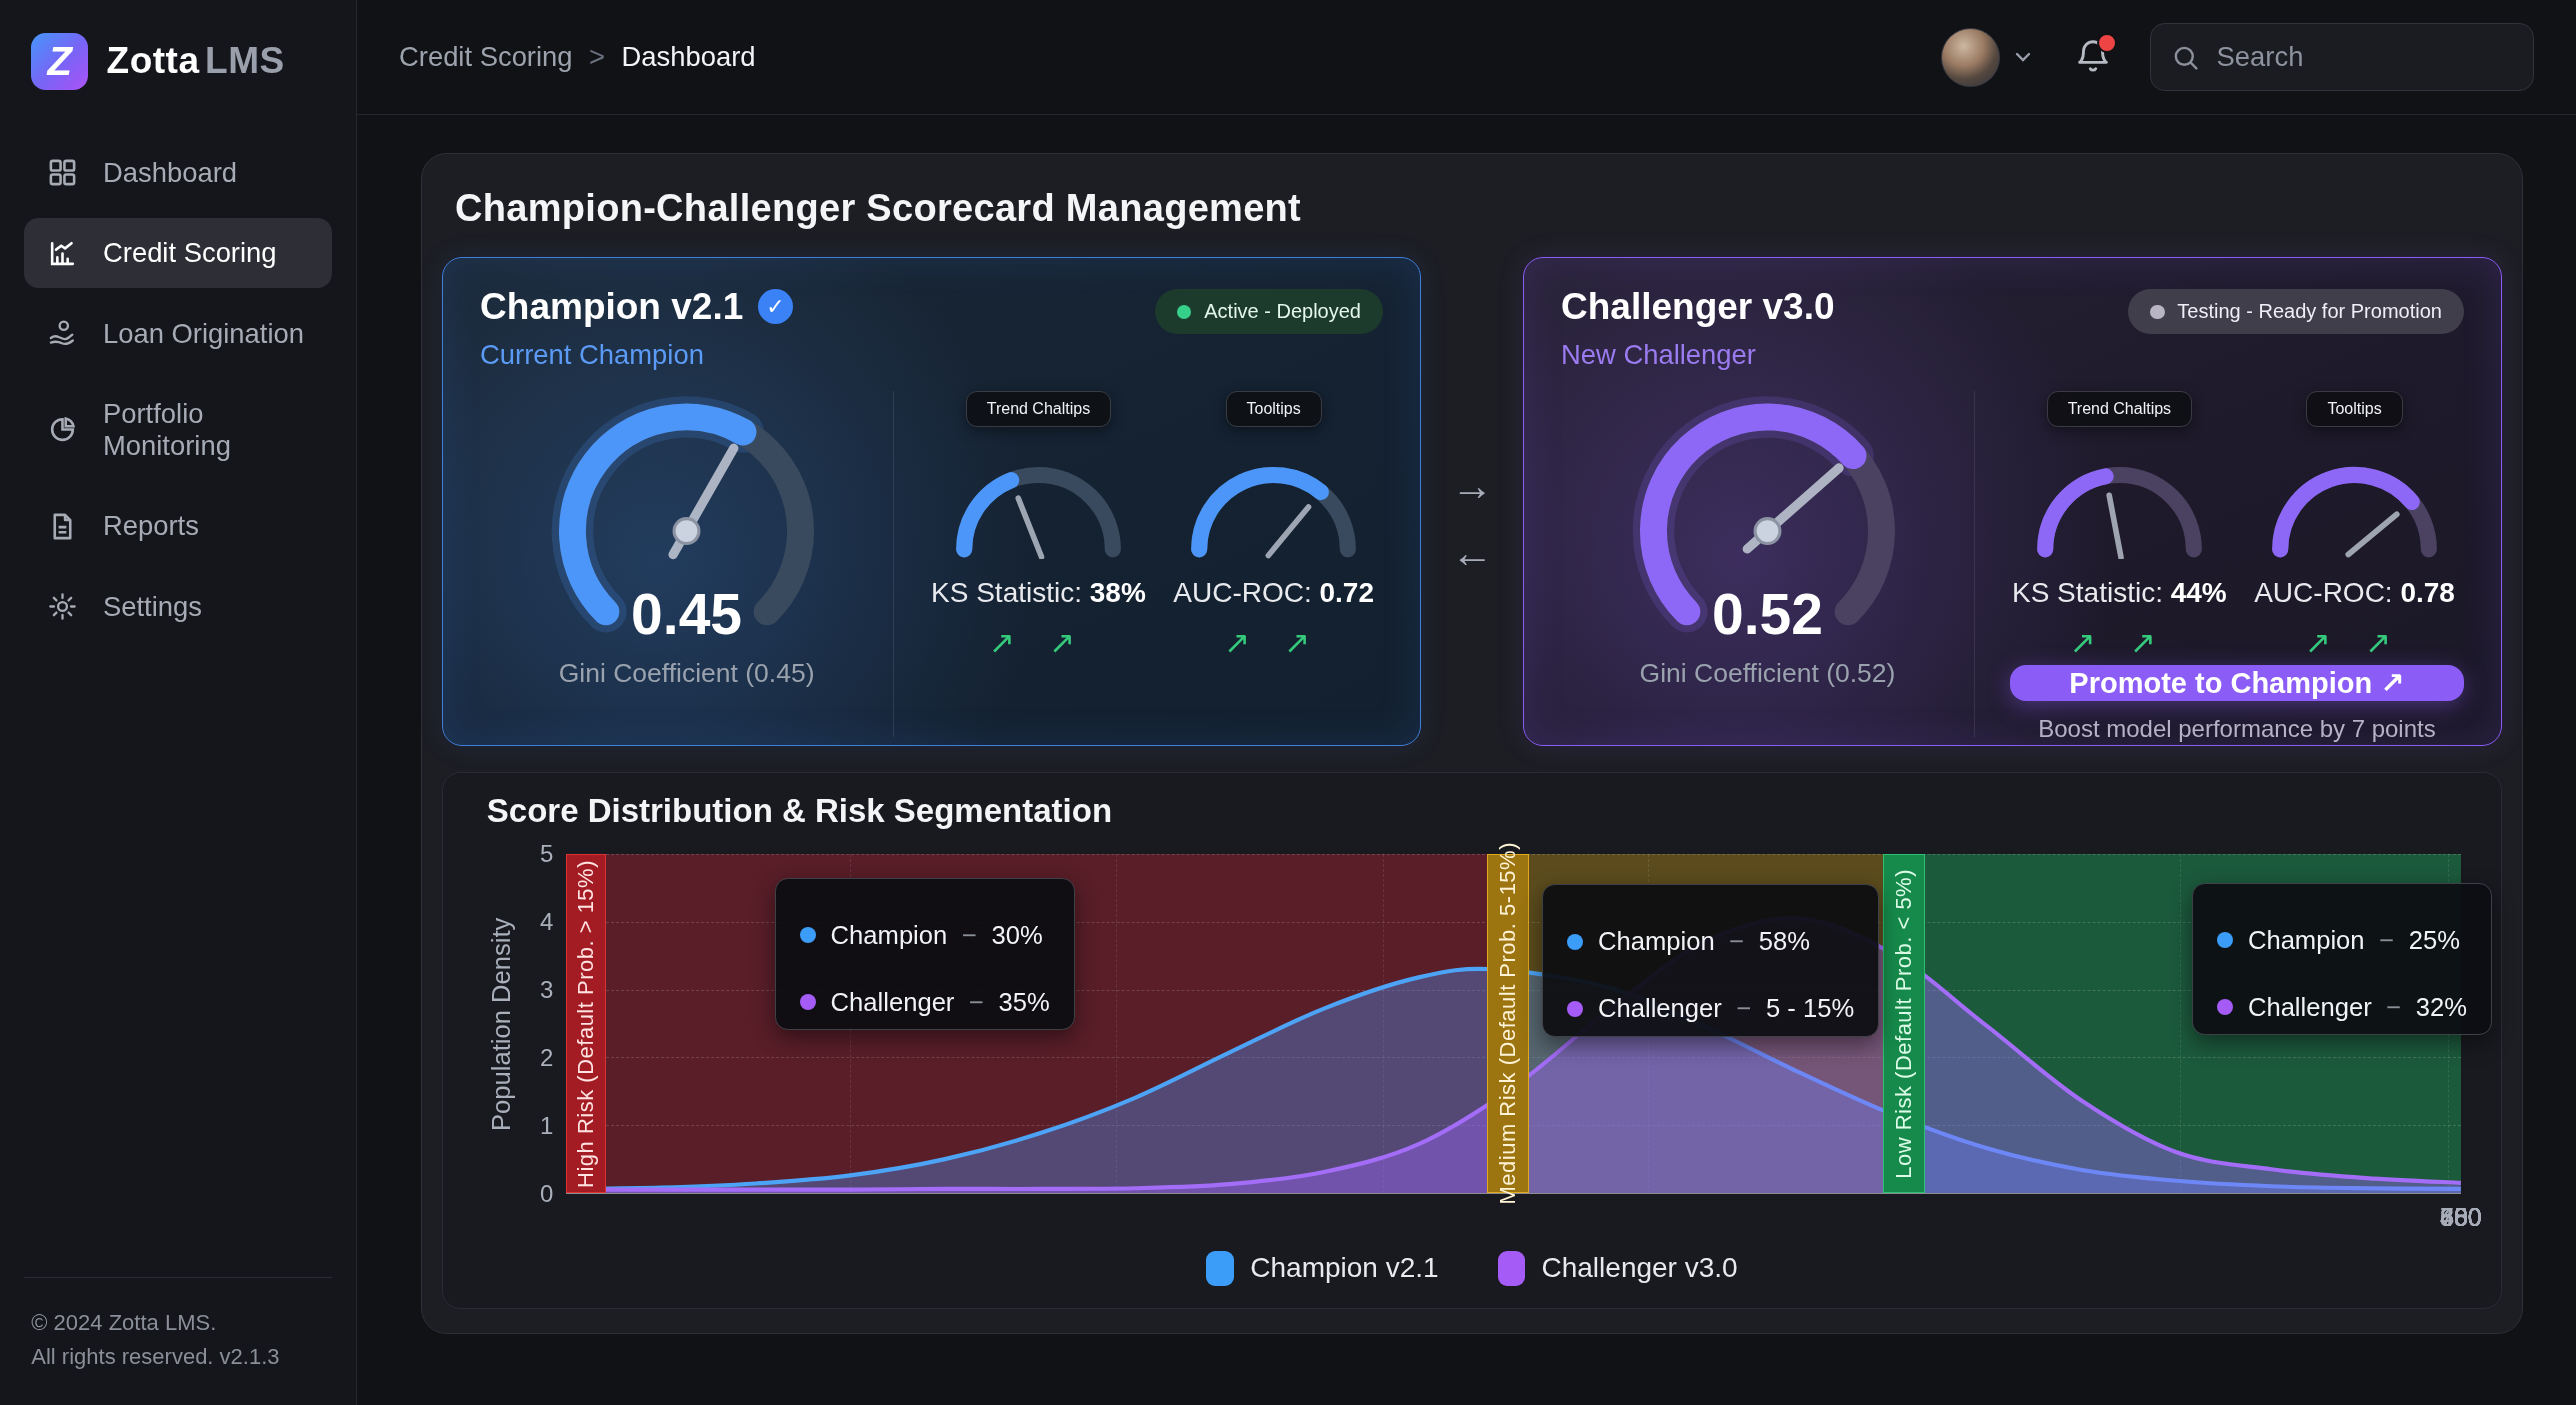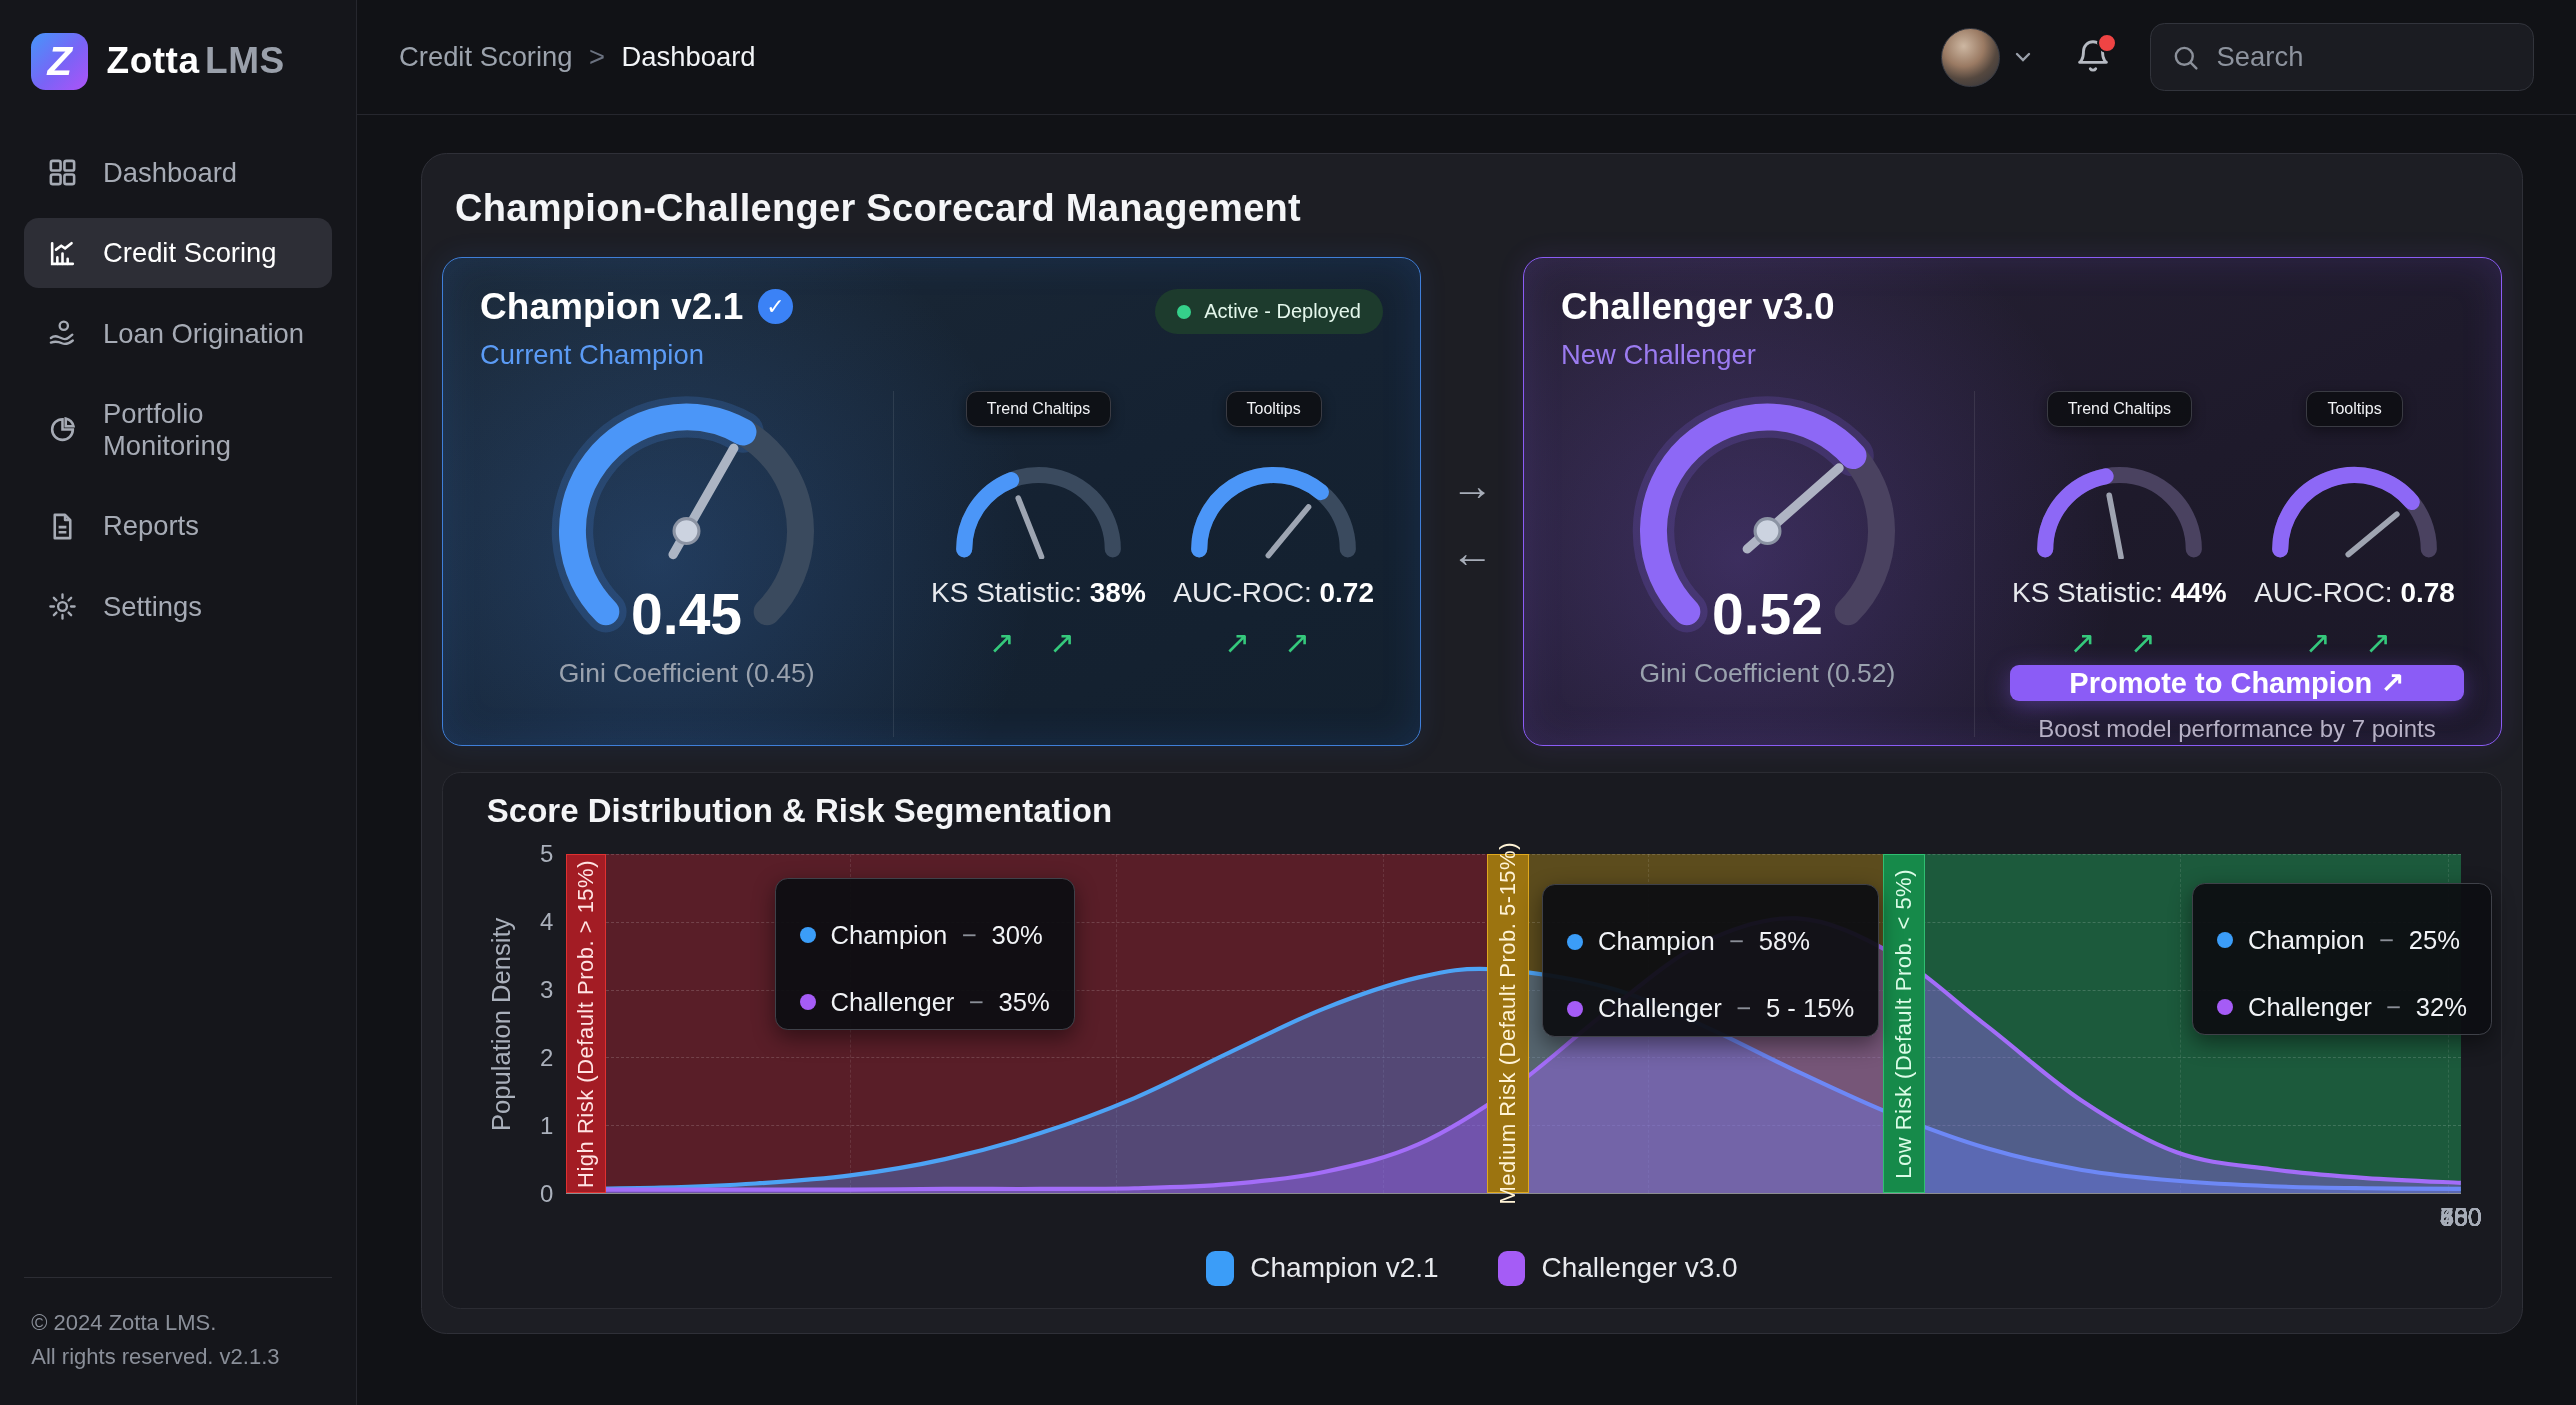--- a/index.html
+++ b/index.html
@@ -67,21 +67,21 @@
   .gauge-value{font-size:57px;font-weight:bold;color:#ffffff;margin-top:-59px;}
   .gauge-label{margin-top:11px;font-size:26.5px;color:#9aa2ae;}
   .right-sec{flex:1;min-width:0;border-left:0.9px solid rgba(255,255,255,.09);padding-left:35px;display:flex;flex-direction:column;}
   .metric-row{display:flex;gap:16.5px;flex:1;}
   .metric{flex:1;display:flex;flex-direction:column;align-items:center;}
   .chip{background:rgba(13,14,18,.85);border:0.9px solid #3a3b43;border-radius:11px;padding:8px 20px;font-size:16px;color:#f2f3f6;box-shadow:0 3.7px 12.8px rgba(0,0,0,.4);cursor:pointer;white-space:nowrap;}
   .metric svg{width:187px;height:105px;margin-top:27.4px;}
   .metric-label{margin-top:18.3px;font-size:28px;color:#e8eaee;white-space:nowrap;}
   .metric-label b{color:#ffffff;}
   .trend-arrows{margin-top:14.6px;color:#35c97c;font-size:31px;letter-spacing:12.8px;}
-  .promote{margin-top:3.7px;height:60px;border:none;border-radius:9px;background:#8b5cf6;color:#fff;font-size:29px;font-weight:bold;font-family:inherit;cursor:pointer;box-shadow:0 5.5px 24px rgba(139,92,246,.4);}
+  .promote{margin-top:3.7px;height:60px;border:none;border-radius:16px;background:#8b5cf6;color:#fff;font-size:29px;font-weight:bold;font-family:inherit;cursor:pointer;box-shadow:0 5.5px 24px rgba(139,92,246,.4);}
   .promote-caption{margin-top:14.6px;text-align:center;font-size:24px;color:#b7b1c6;}
 
   .swap-col{width:102px;flex:none;display:flex;flex-direction:column;align-items:center;gap:18.3px;padding-top:205px;color:#a7adb8;font-size:42px;cursor:pointer;}
 
   
   .chart-panel{margin:25.6px 9.1px 0;background:#191a20;border:0.9px solid #2b2c33;border-radius:18.3px;padding:19px 40px 22px;box-sizing:border-box;}
   .chart-panel h2{margin:0 0 24px 3.7px;font-size:33px;font-weight:bold;color:#f4f5f7;}
   .chart-grid{display:grid;grid-template-columns:37px 46px 1fr;height:340px;}
   .ylabel{writing-mode:vertical-rl;transform:rotate(180deg);display:flex;align-items:center;justify-content:center;color:#aab0bb;font-size:25.6px;}
   .yticks{position:relative;}
@@ -280,20 +280,24 @@
           </div>
 
           <article class="card challenger">
             <div class="card-head">
               <div>
                 <div class="title-row">
                   <h3>Challenger v3.0</h3>
                 </div>
                 <div class="subtitle">New Challenger</div>
               </div>
+              <div class="status-pill">
+                <span class="dot" style="background: rgb(185, 181, 196);"></span>
+                <span>Testing - Ready for Promotion</span>
+              </div>
             </div>
             <div class="card-body">
               <div class="gauge-col">
                 <svg class="big-gauge" viewBox="0 0 300 240">
                     <path d="M 72.21825406947976 212.78174593052023 A 110 110 0 1 1 232.5122176593506 62.255694814398325" stroke="#8d68f6" stroke-width="40" stroke-linecap="round" fill="none" opacity="0.18"></path>
                     <path d="M 72.21825406947976 212.78174593052023 A 110 110 0 1 1 227.78174593052023 212.78174593052023" stroke="#4a4260" stroke-width="26" stroke-linecap="round" fill="none"></path>
                     <path d="M 72.21825406947976 212.78174593052023 A 110 110 0 1 1 232.5122176593506 62.255694814398325" stroke="#8d68f6" stroke-width="26" stroke-linecap="round" fill="none"></path>
                     <line x1="130.49711218960806" y1="152.19410849841495" x2="219.0102184060023" y2="74.15930839022406" stroke="#bcc3d0" stroke-width="9" stroke-linecap="round" opacity="0.9"></line>
                     <circle cx="150" cy="135" r="12" fill="#ccd3e0" stroke="#8b93a3" stroke-width="3"></circle>
                   </svg>

